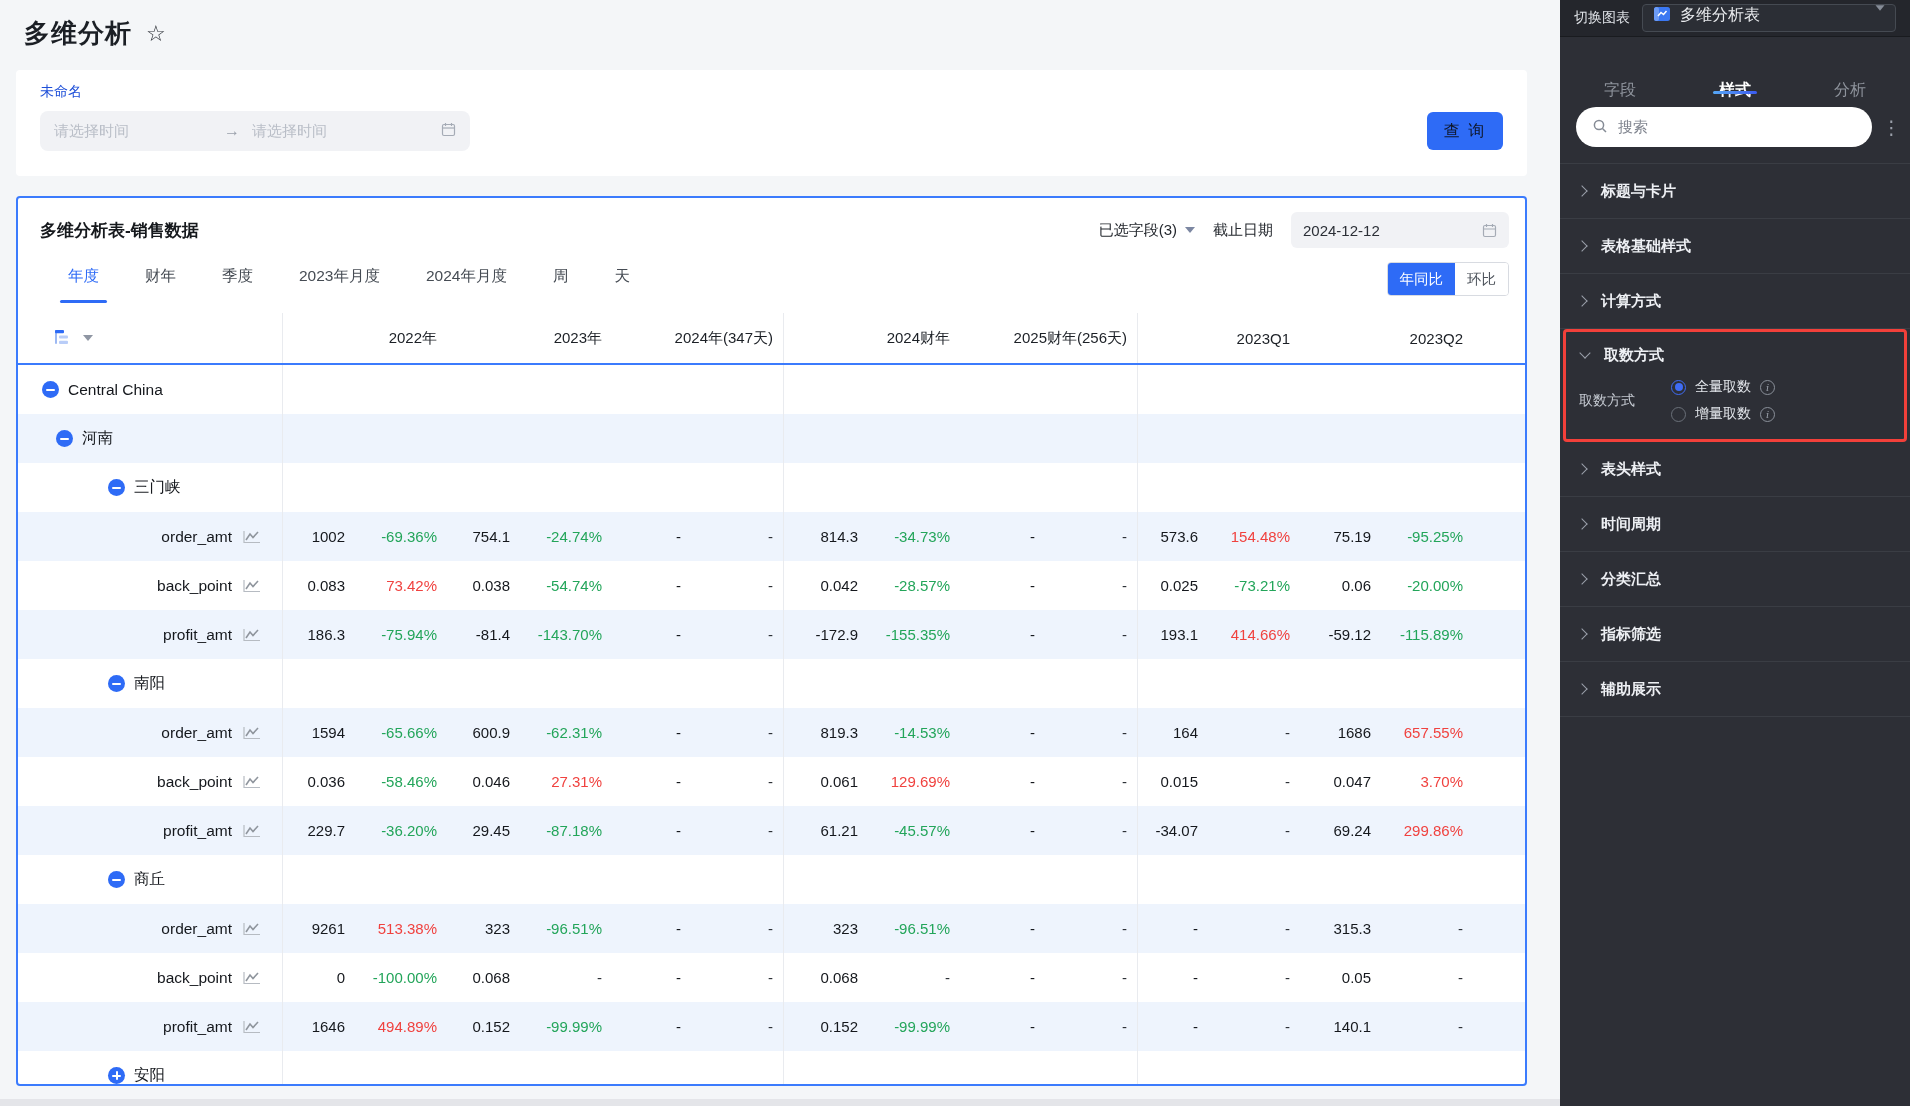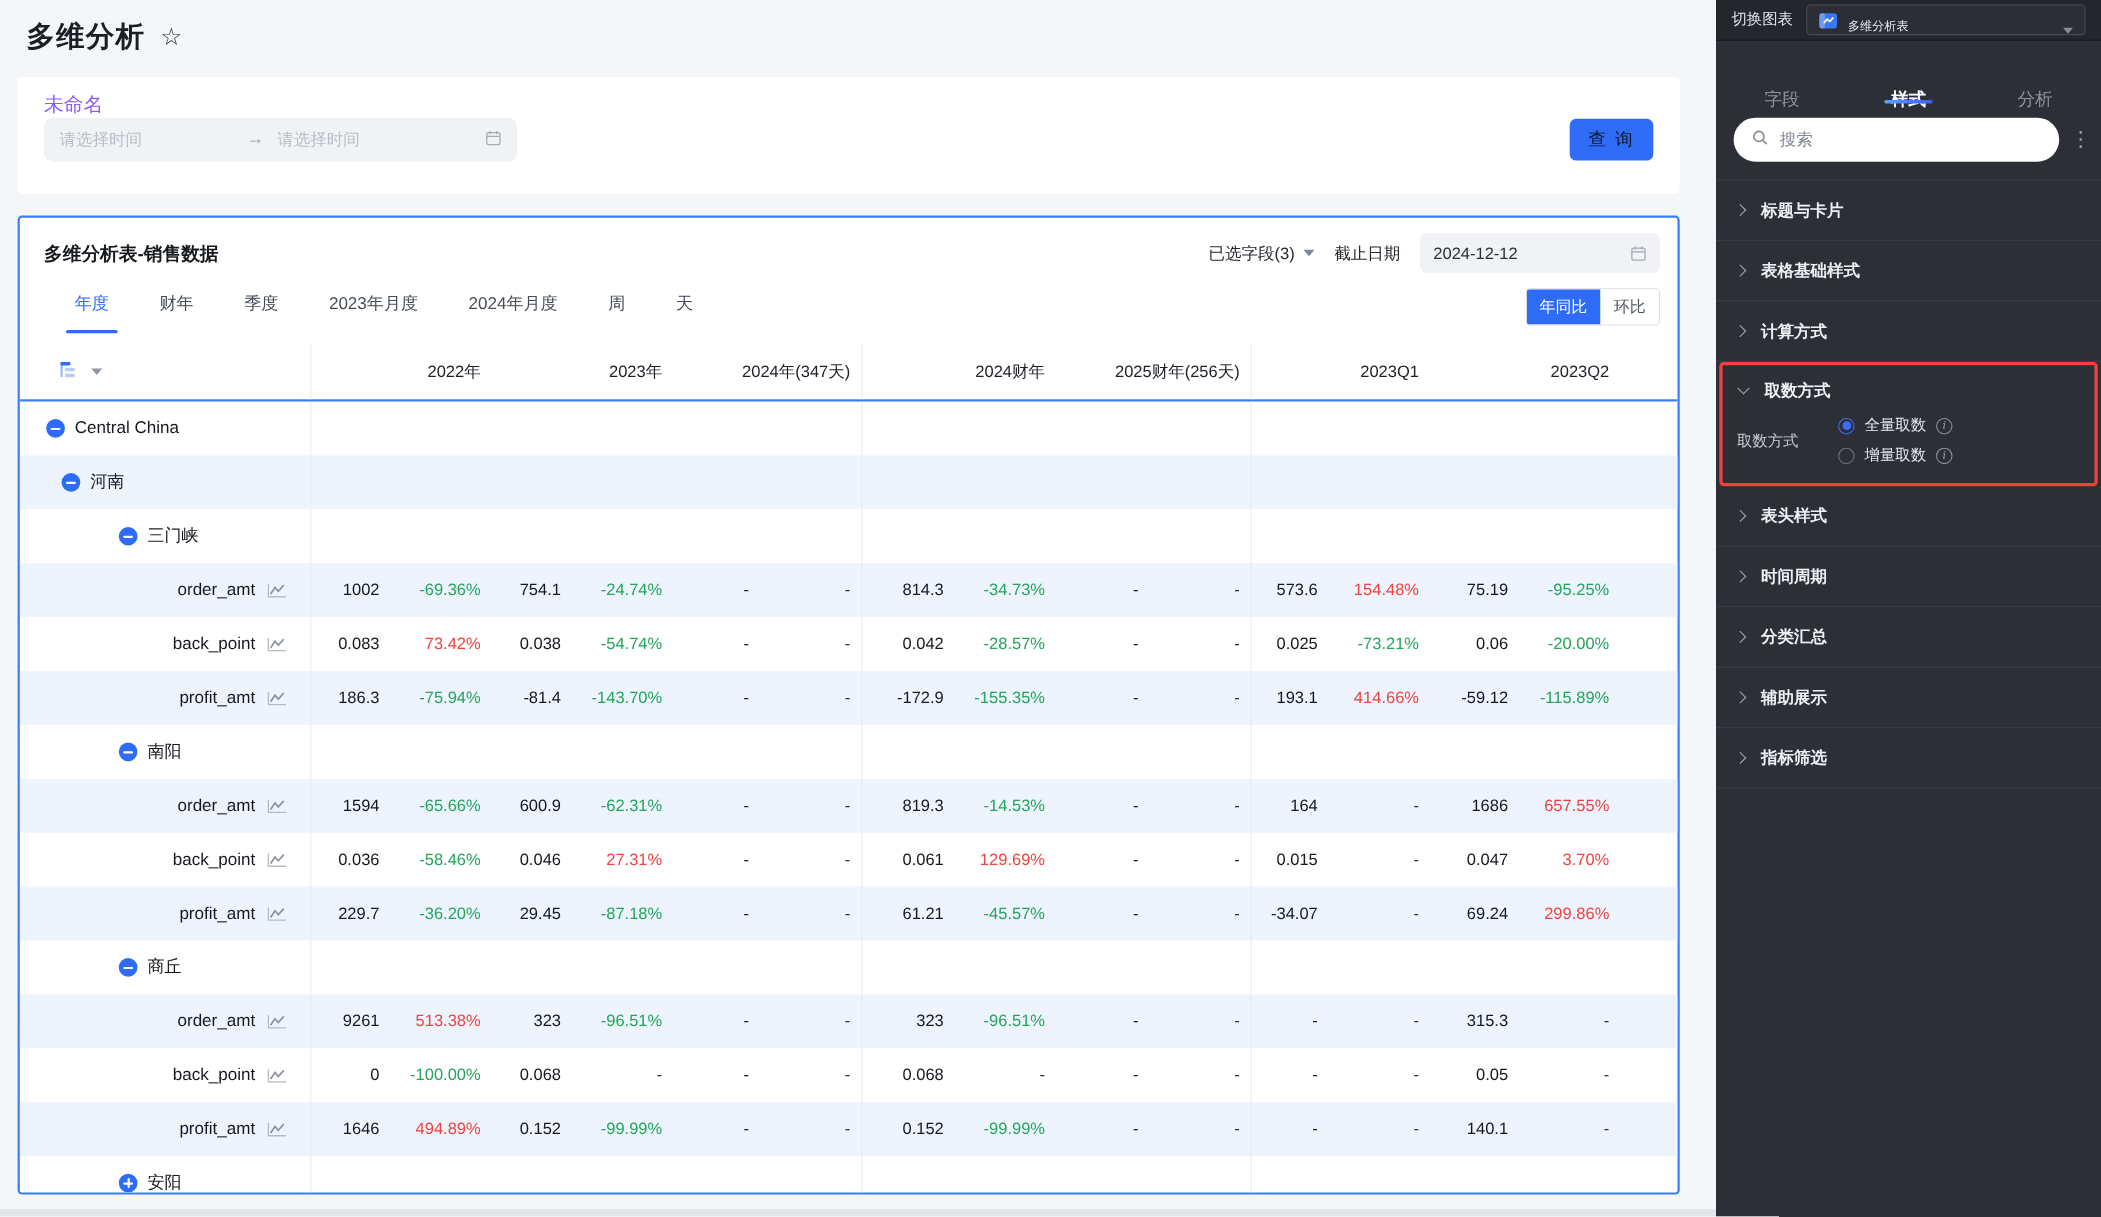--- a/index.html
+++ b/index.html
@@ -8,21 +8,21 @@
   .app { position:relative; width:1910px; height:1106px; }
 
   
   .left { position:absolute; left:0; top:0; width:1560px; height:1106px; background:#f4f6f8; }
   .title-row { display:flex; align-items:center; padding:16px 0 0 24px; }
   .title-row h1 { font-size:26px; font-weight:700; color:#1b1f25; letter-spacing:1px; }
   .star { margin-left:14px; font-size:22px; color:#2b2f36; line-height:1; }
 
   .query-card { position:absolute; left:16px; top:70px; width:1511px; height:106px;
     background:#fff; border-radius:4px; padding:13px 24px; }
-  .qc-label { font-size:18px; color:#8b5cf6; margin-bottom:0; }
+  .qc-label { font-size:14px; color:#1d4ed8; margin-bottom:10px; }
   .qc-row { display:flex; justify-content:space-between; align-items:center; }
   .date-range { width:430px; height:40px; background:#f1f2f5; border-radius:8px;
     display:flex; align-items:center; padding:0 14px; font-size:15px; color:#b9bec7; }
   .date-range .ph1 { width:170px; }
   .date-range .arrow { color:#9aa0aa; margin-right:12px; font-size:16px; }
   .date-range .ph2 { flex:1; }
   .query-btn { width:76px; height:38px; background:#2e6bf6; border:none; border-radius:6px;
     color:#0f172a; font-size:16px; font-family:inherit; letter-spacing:2px; }
 
   
@@ -76,22 +76,22 @@
   .mlabel { font-size:15.5px; }
   .trend { display:flex; align-items:center; }
 
   .hscroll { position:absolute; left:0; bottom:0; width:1560px; height:7px; background:#e4e5e9; }
 
   
   .sidebar { position:absolute; left:1560px; top:0; width:350px; height:1106px;
     background:#2d2f36; color:#e8eaee; }
   .sb-top { height:37px; display:flex; align-items:center; padding:0 14px; gap:12px;
     background:#24262c; border-bottom:1px solid #191b1f; font-size:14px; color:#dde0e5; }
-  .chart-select { flex:1; height:28px; display:flex; align-items:flex-end; gap:9px; padding:0 10px;
-    background:#2b2e35; border:1px solid #454a52; border-radius:4px; font-size:11px; color:#e9ebee; }
+  .chart-select { flex:1; height:28px; display:flex; align-items:flex-start; gap:9px; padding:0 10px;
+    background:#2b2e35; border:1px solid #454a52; border-radius:4px; font-size:16px; color:#e9ebee; }
   .chart-select .tri { margin-left:auto; border-top-color:#868d98; transform:scale(.9); }
   .sb-tabs { height:64px; display:flex; align-items:flex-end; justify-content:space-between;
     padding:0 44px; font-size:16px; color:#8e939c; }
   .sb-tab { position:relative; display:flex; align-items:center; }
   .sb-tab.active { color:#fff; font-weight:700; }
   .sb-tab.active::after { content:""; position:absolute; left:50%; transform:translateX(-50%);
     bottom:7px; width:44px; height:3px; border-radius:2px;
     background:linear-gradient(90deg,#56a7f5,#3b5bf0); }
   .sb-search-row { display:flex; align-items:center; gap:10px; padding:6px 12px 16px 16px; }
   .sb-search { flex:1; height:40px; border-radius:20px; background:#ffffff; display:flex;
@@ -724,24 +724,24 @@
         </div>
         <div class="sb-sec">
           <div class="sb-sec-head">
             <span class="chev"></span>
             <span class="sec-label">分类汇总</span>
           </div>
         </div>
         <div class="sb-sec">
           <div class="sb-sec-head">
             <span class="chev"></span>
+            <span class="sec-label">指标筛选</span>
+          </div>
+        </div>
+        <div class="sb-sec">
+          <div class="sb-sec-head">
+            <span class="chev"></span>
             <span class="sec-label">辅助展示</span>
-          </div>
-        </div>
-        <div class="sb-sec">
-          <div class="sb-sec-head">
-            <span class="chev"></span>
-            <span class="sec-label">指标筛选</span>
           </div>
         </div>
       </div>
   </aside>
 </div>
 
 </body></html>

